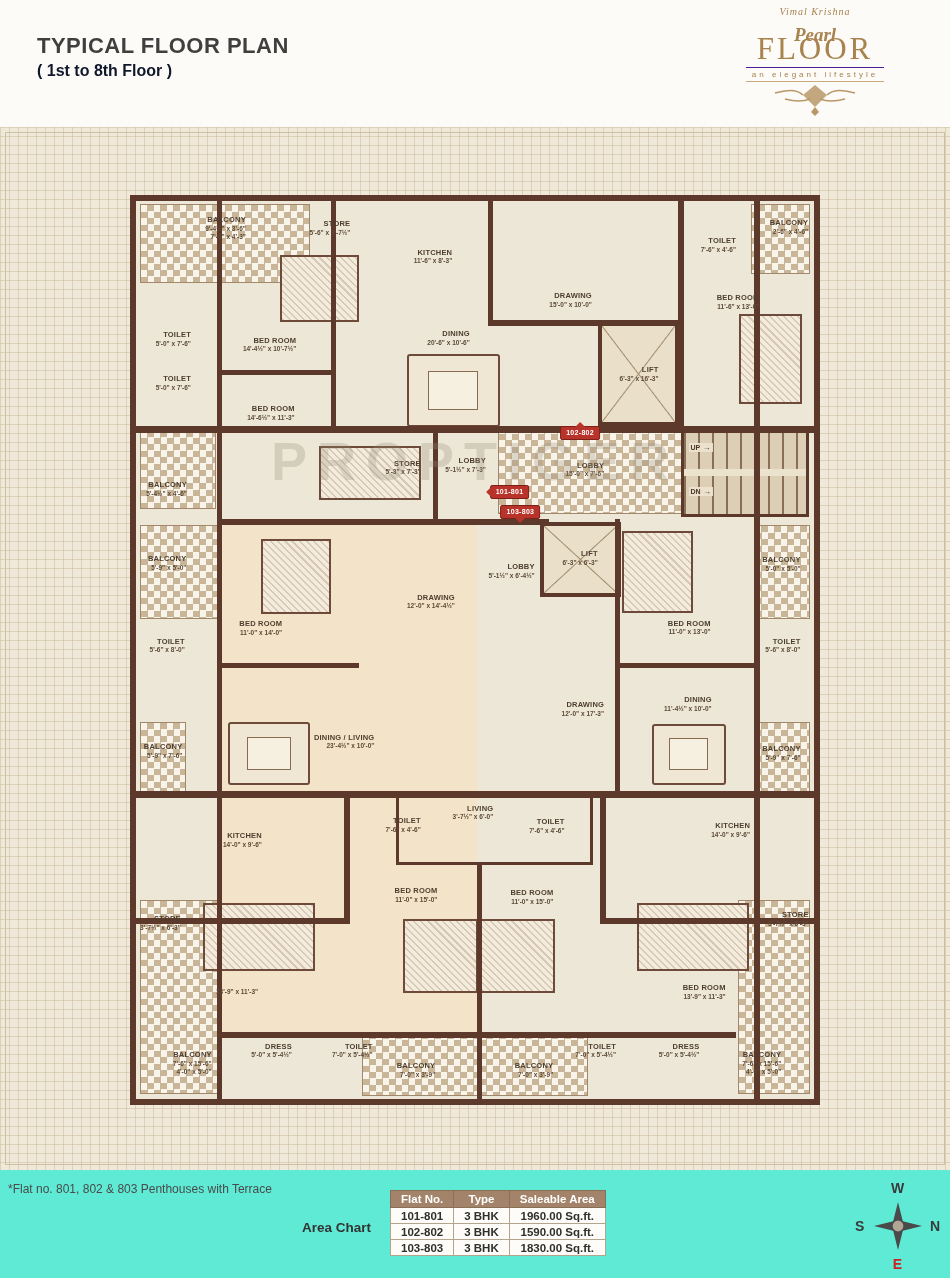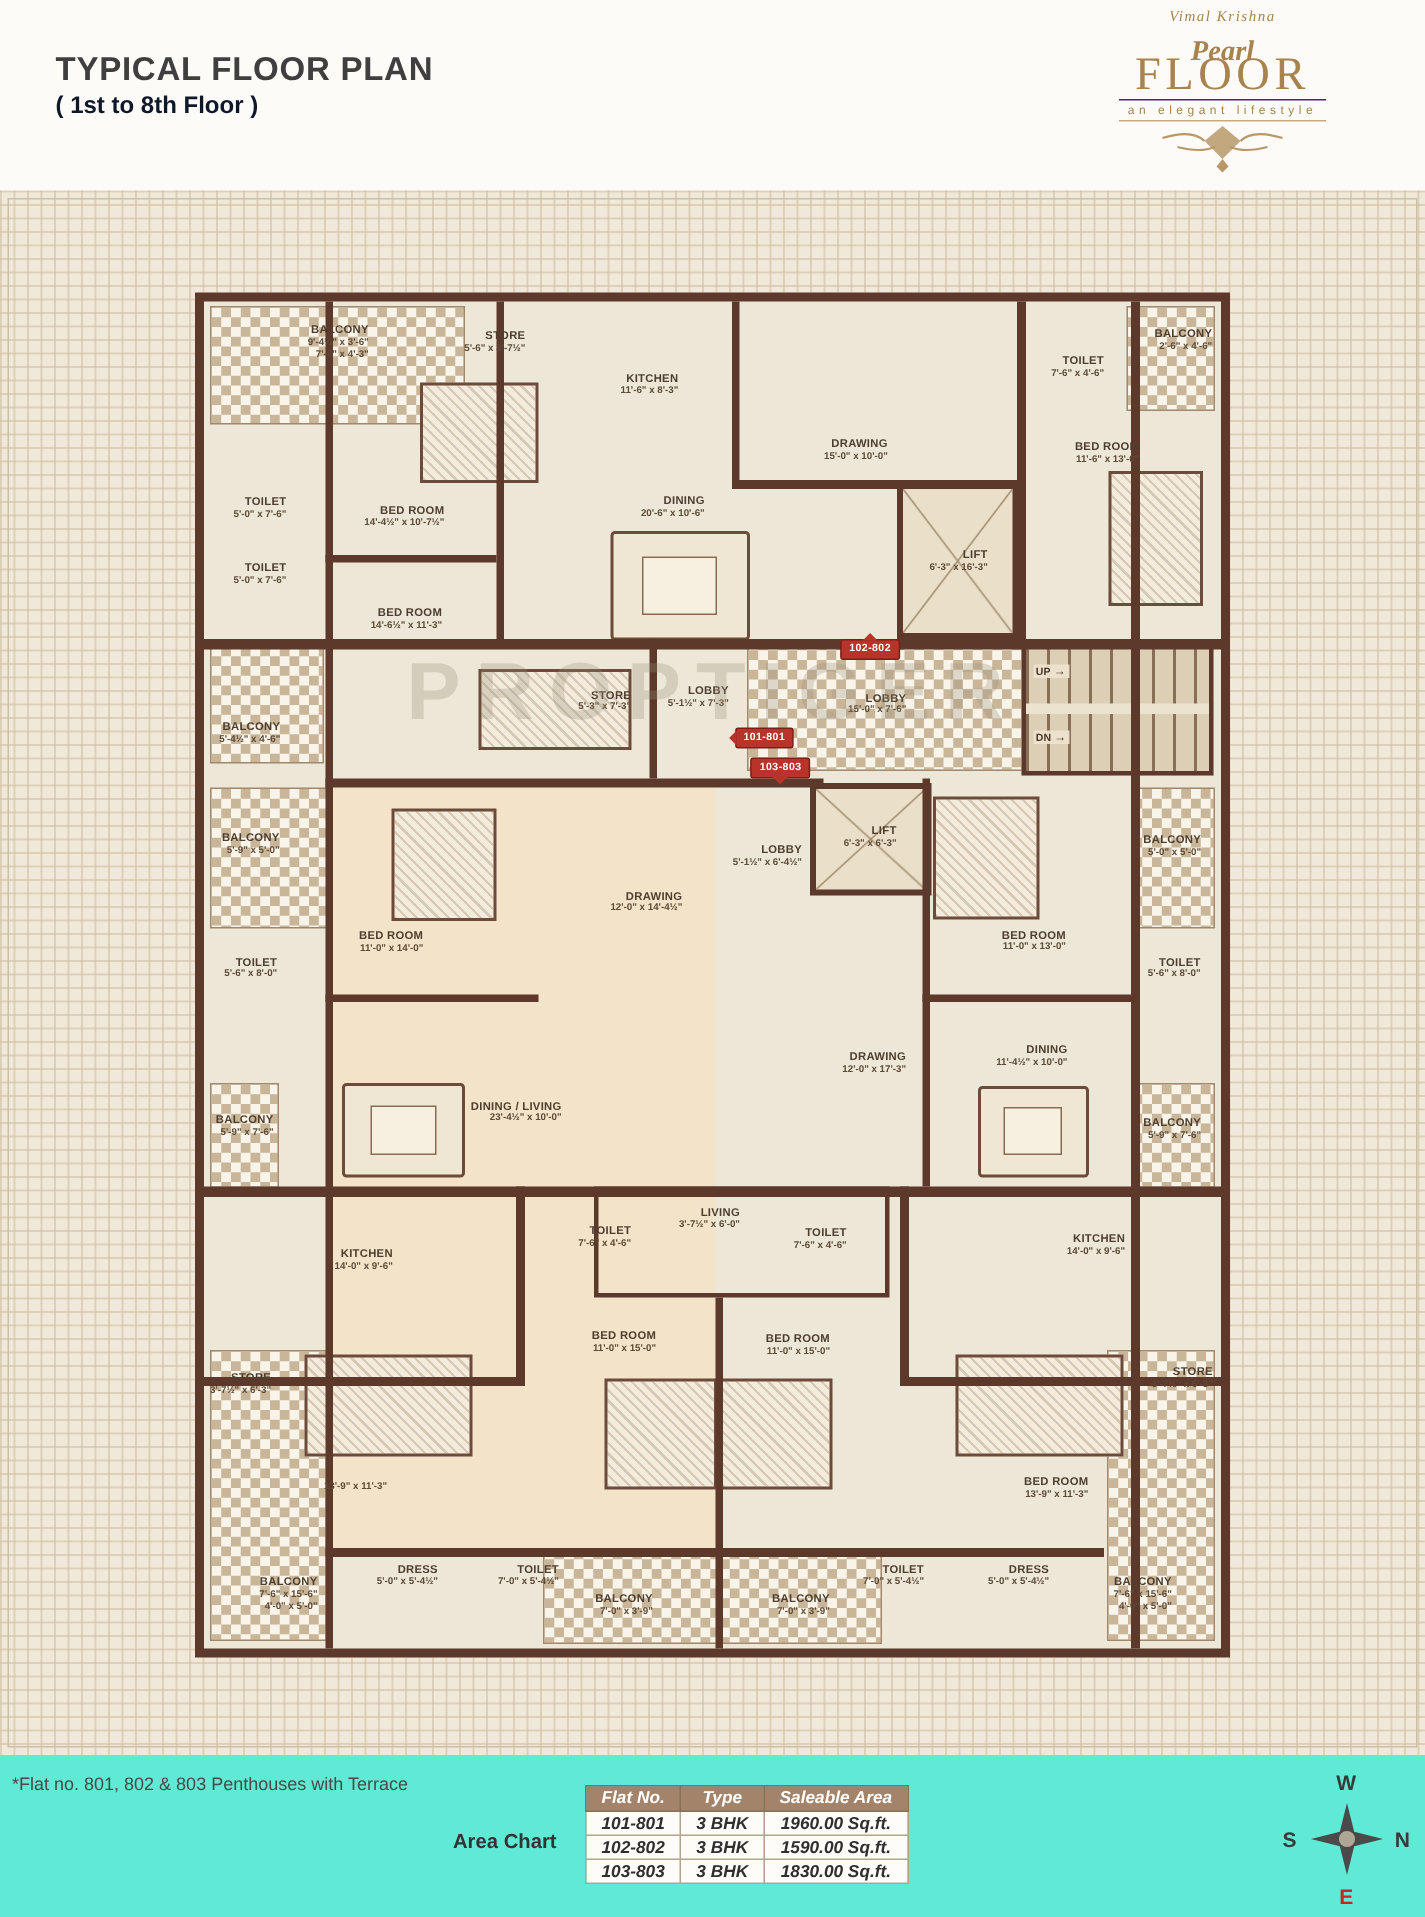--- a/index.html
+++ b/index.html
@@ -55,21 +55,21 @@
   .flat-tag::before{content:"";position:absolute;width:0;height:0;border:5px solid transparent;}
   .dir-up::before{left:50%;top:-10px;margin-left:-5px;border-bottom-color:#b8342b;}
   .dir-down::before{left:50%;bottom:-10px;margin-left:-5px;border-top-color:#b8342b;}
   .dir-left::before{top:50%;left:-10px;margin-top:-5px;border-right-color:#b8342b;}
   .watermark{position:absolute;left:50%;top:29%;transform:translate(-50%,-50%);z-index:7;
      font-size:54px;font-weight:bold;letter-spacing:10px;color:rgba(150,140,120,.28);pointer-events:none;}
   
   .footer{position:absolute;left:0;top:1170px;width:100%;height:108px;background:#5eead4;}
   .note{position:absolute;left:8px;top:12px;font-size:12px;color:#4a4a4a;}
   .area-chart-label{position:absolute;left:302px;top:50px;font-size:13.5px;font-weight:bold;color:#333;}
-  .area-table{position:absolute;left:390px;top:20px;border-collapse:collapse;font-style:italic;}
+  .area-table{position:absolute;left:390px;top:20px;border-collapse:collapse;}
   .area-table th{background:#a3846a;color:#fff;font-size:11.5px;font-weight:bold;padding:2px 10px;
      border:1px solid #8a6f57;}
   .area-table td{background:#fdfcf8;color:#2f2f2f;font-size:11.5px;font-weight:bold;text-align:center;
      padding:1.5px 10px;border:1px solid #b4a48d;}
   .compass{position:absolute;left:855px;top:10px;width:85px;height:92px;}
   .compass span{position:absolute;font-size:14px;font-weight:bold;color:#3a3a3a;}
   .compass .c-top{left:50%;top:0;transform:translateX(-50%);}
   .compass .c-right{right:0;top:50%;transform:translateY(-50%);}
   .compass .c-left{left:0;top:50%;transform:translateY(-50%);}
   .compass .c-bottom{left:50%;bottom:0;transform:translateX(-50%);color:#c22;}

